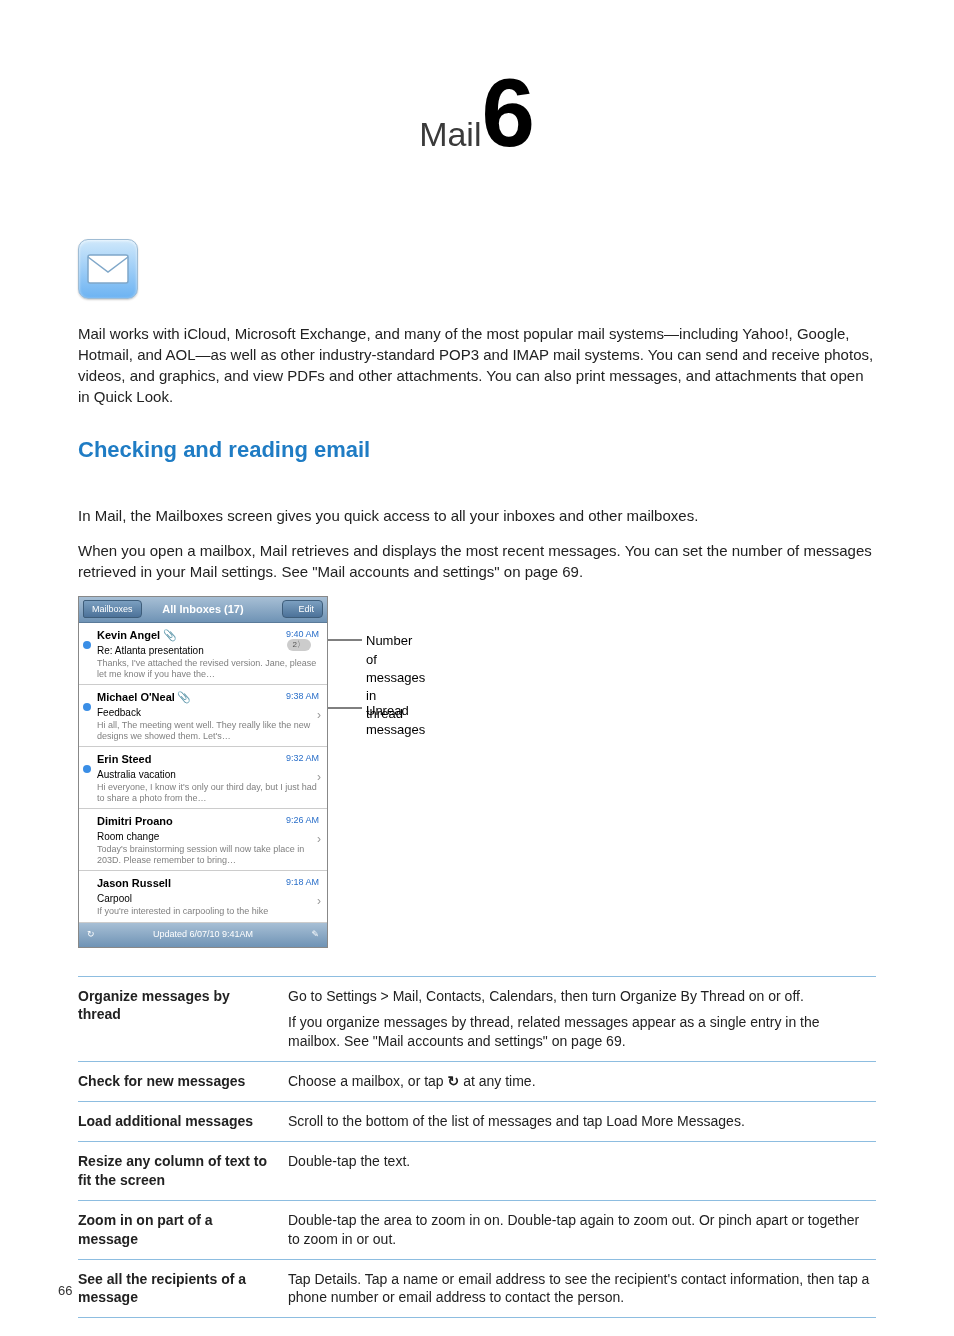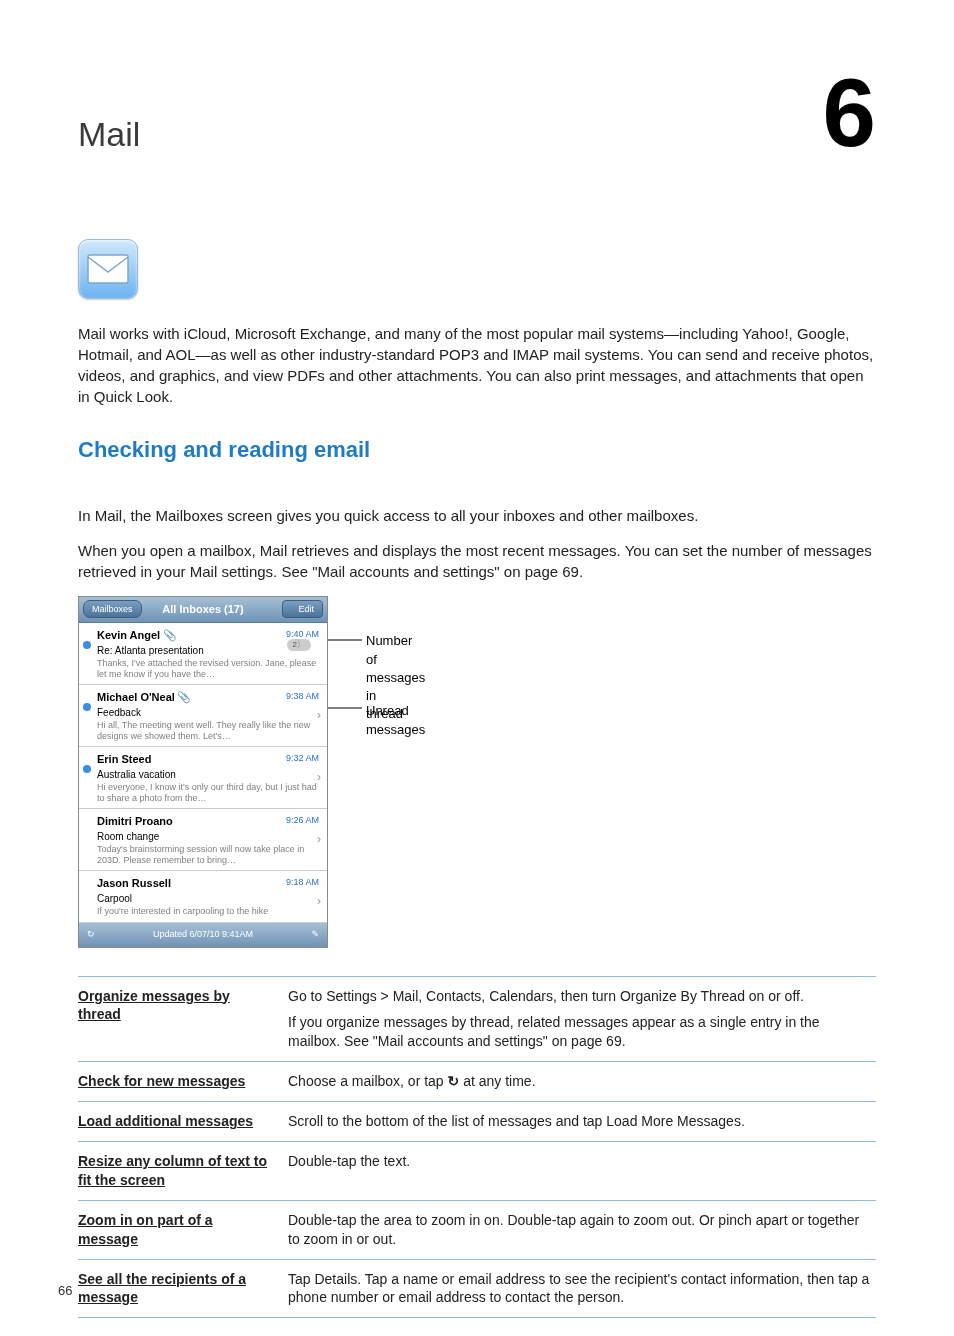--- a/index.html
+++ b/index.html
@@ -9,21 +9,21 @@
     background: #fff;
     width: 954px;
     height: 1336px;
     position: relative;
     padding: 70px 78px 40px 78px;
     font-size: 15px;
     line-height: 1.4;
   }
   .header-row {
     display: flex;
-    justify-content: space-between;
+    justify-content: center;
     align-items: baseline;
   }
   .chapter-title {
     font-size: 34px;
     font-weight: 400;
     color: #3a3a3a;
   }
   .chapter-number {
     font-size: 96px;
     font-weight: 700;
@@ -76,21 +76,21 @@
     top:3px;
     height:18px;
     padding:0 8px;
     background: linear-gradient(#7b9fc0,#4c7299);
     border:1px solid #3e5d7a;
     border-radius:4px;
     color:#fff;
     font-size:9px;
     display:flex; align-items:center;
   }
-  .phone .topbar .back-btn { left:4px; border-top-left-radius:2px; border-bottom-left-radius:2px;border-radius:7px;}
+  .phone .topbar .back-btn { left:4px; border-top-left-radius:2px; border-bottom-left-radius:2px;}
   .phone .topbar .edit-btn { right:4px;padding-left:15px; }
   .phone .topbar .title { font-weight:bold; font-size:11px; color:#fff;}
   .msg {
     padding:5px 6px 5px 18px;
     border-bottom:1px solid #ccc;
     position:relative;
     background:#fff;
   }
   .msg .dot {
     position:absolute; left:4px; top:18px; width:8px; height:8px; border-radius:50%; background:#3a8ee6;
@@ -132,21 +132,20 @@
     padding: 10px 4px 10px 0;
     vertical-align: top;
     font-size:14px;
     line-height:1.35;
   }
   .task-table tr:last-child td { border-bottom:1px solid #8dbde0; }
   .task-table td.left {
     width: 210px;
     font-weight:600;
     padding-right:16px;
-    text-decoration:underline;
   }
   .refresh-glyph {
     display:inline-block;
     font-weight:bold;
   }
   .page-number {
     position:absolute;
     left:58px;
     bottom:36px;
     font-size:13px;

